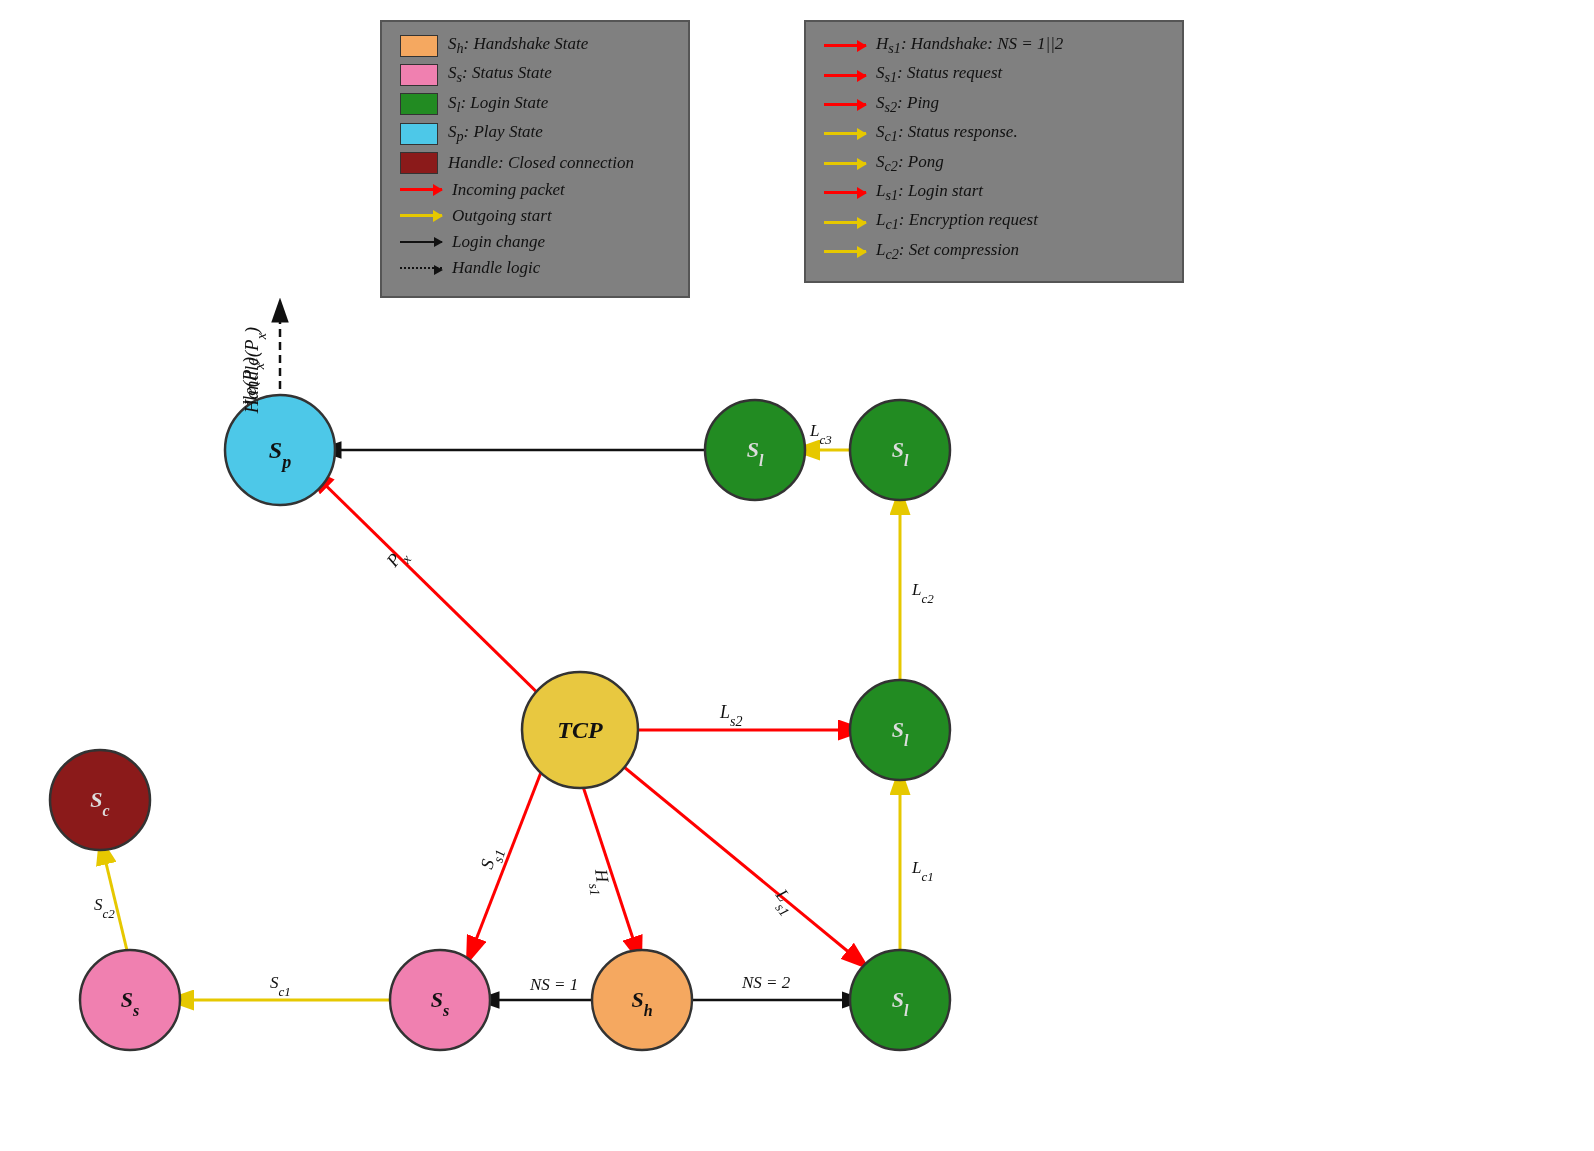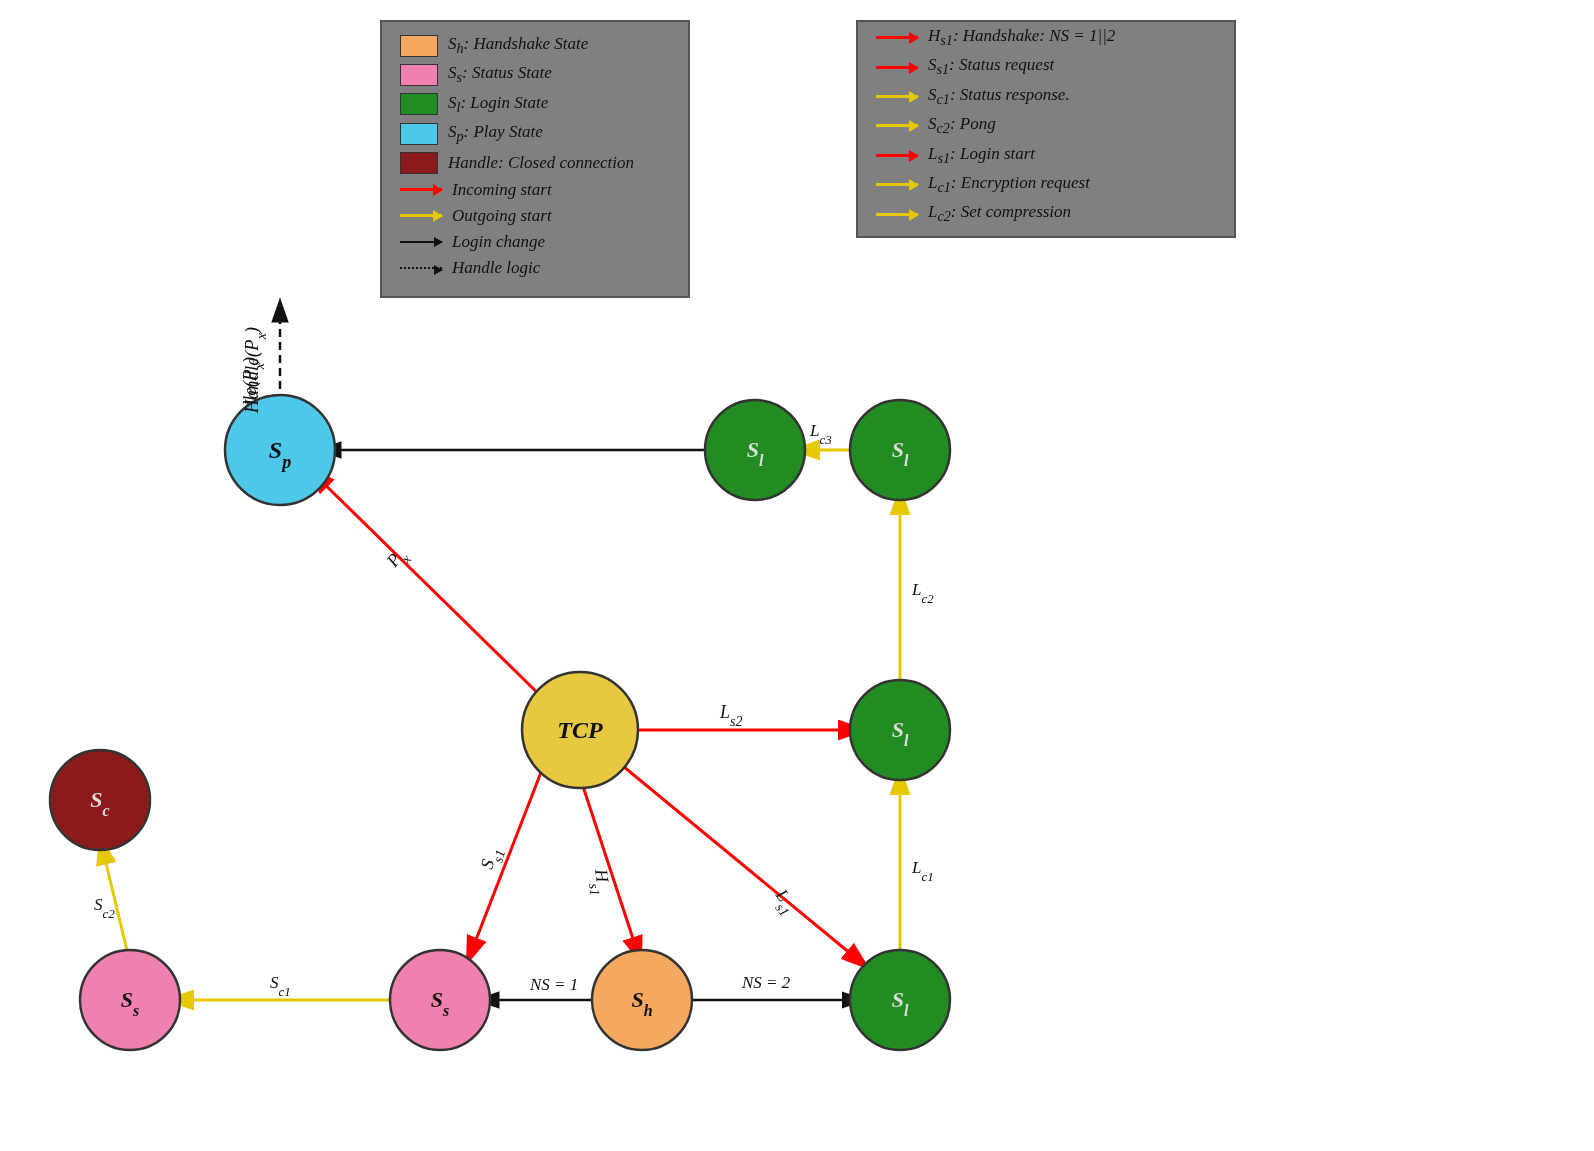--- a/index.html
+++ b/index.html
@@ -26,24 +26,24 @@
       left: 380px;
       background: #808080;
       border: 2px solid #555;
       padding: 12px 18px;
       min-width: 310px;
     }
 
     .legend-right {
       position: absolute;
       top: 20px;
-      left: 856px;
+      left: 804px;
       background: #808080;
       border: 2px solid #555;
-      padding: 4px 18px;
+      padding: 12px 18px;
       min-width: 380px;
     }
 
     .legend-item {
       display: flex;
       align-items: center;
       margin-bottom: 6px;
       color: #111;
       font-size: 17px;
     }
@@ -175,21 +175,21 @@
       <span class="legend-text"><em>S<sub>p</sub></em>: Play State</span>
     </div>
     <div class="legend-item">
       <div class="legend-color-box" style="background:#8B1A1A;"></div>
       <span class="legend-text"><em>Handle</em>: Closed connection</span>
     </div>
     <div class="legend-item">
       <div class="legend-arrow">
         <div class="arrow-line-red"></div>
       </div>
-      <span class="legend-text">Incoming start</span>
+      <span class="legend-text">Incoming packet</span>
     </div>
     <div class="legend-item">
       <div class="legend-arrow">
         <div class="arrow-line-yellow"></div>
       </div>
       <span class="legend-text">Outgoing start</span>
     </div>
     <div class="legend-item">
       <div class="legend-arrow">
         <div class="arrow-line-black"></div>
@@ -209,20 +209,26 @@
       <div class="legend-arrow">
         <div class="arrow-line-red"></div>
       </div>
       <span class="legend-text"><em>H<sub>s1</sub></em>: Handshake: <em>NS</em> = 1||2</span>
     </div>
     <div class="legend-item">
       <div class="legend-arrow">
         <div class="arrow-line-red"></div>
       </div>
       <span class="legend-text"><em>S<sub>s1</sub></em>: Status request</span>
+    </div>
+    <div class="legend-item">
+      <div class="legend-arrow">
+        <div class="arrow-line-red"></div>
+      </div>
+      <span class="legend-text"><em>S<sub>s2</sub></em>: Ping</span>
     </div>
     <div class="legend-item">
       <div class="legend-arrow">
         <div class="arrow-line-yellow"></div>
       </div>
       <span class="legend-text"><em>S<sub>c1</sub></em>: Status response.</span>
     </div>
     <div class="legend-item">
       <div class="legend-arrow">
         <div class="arrow-line-yellow"></div>

